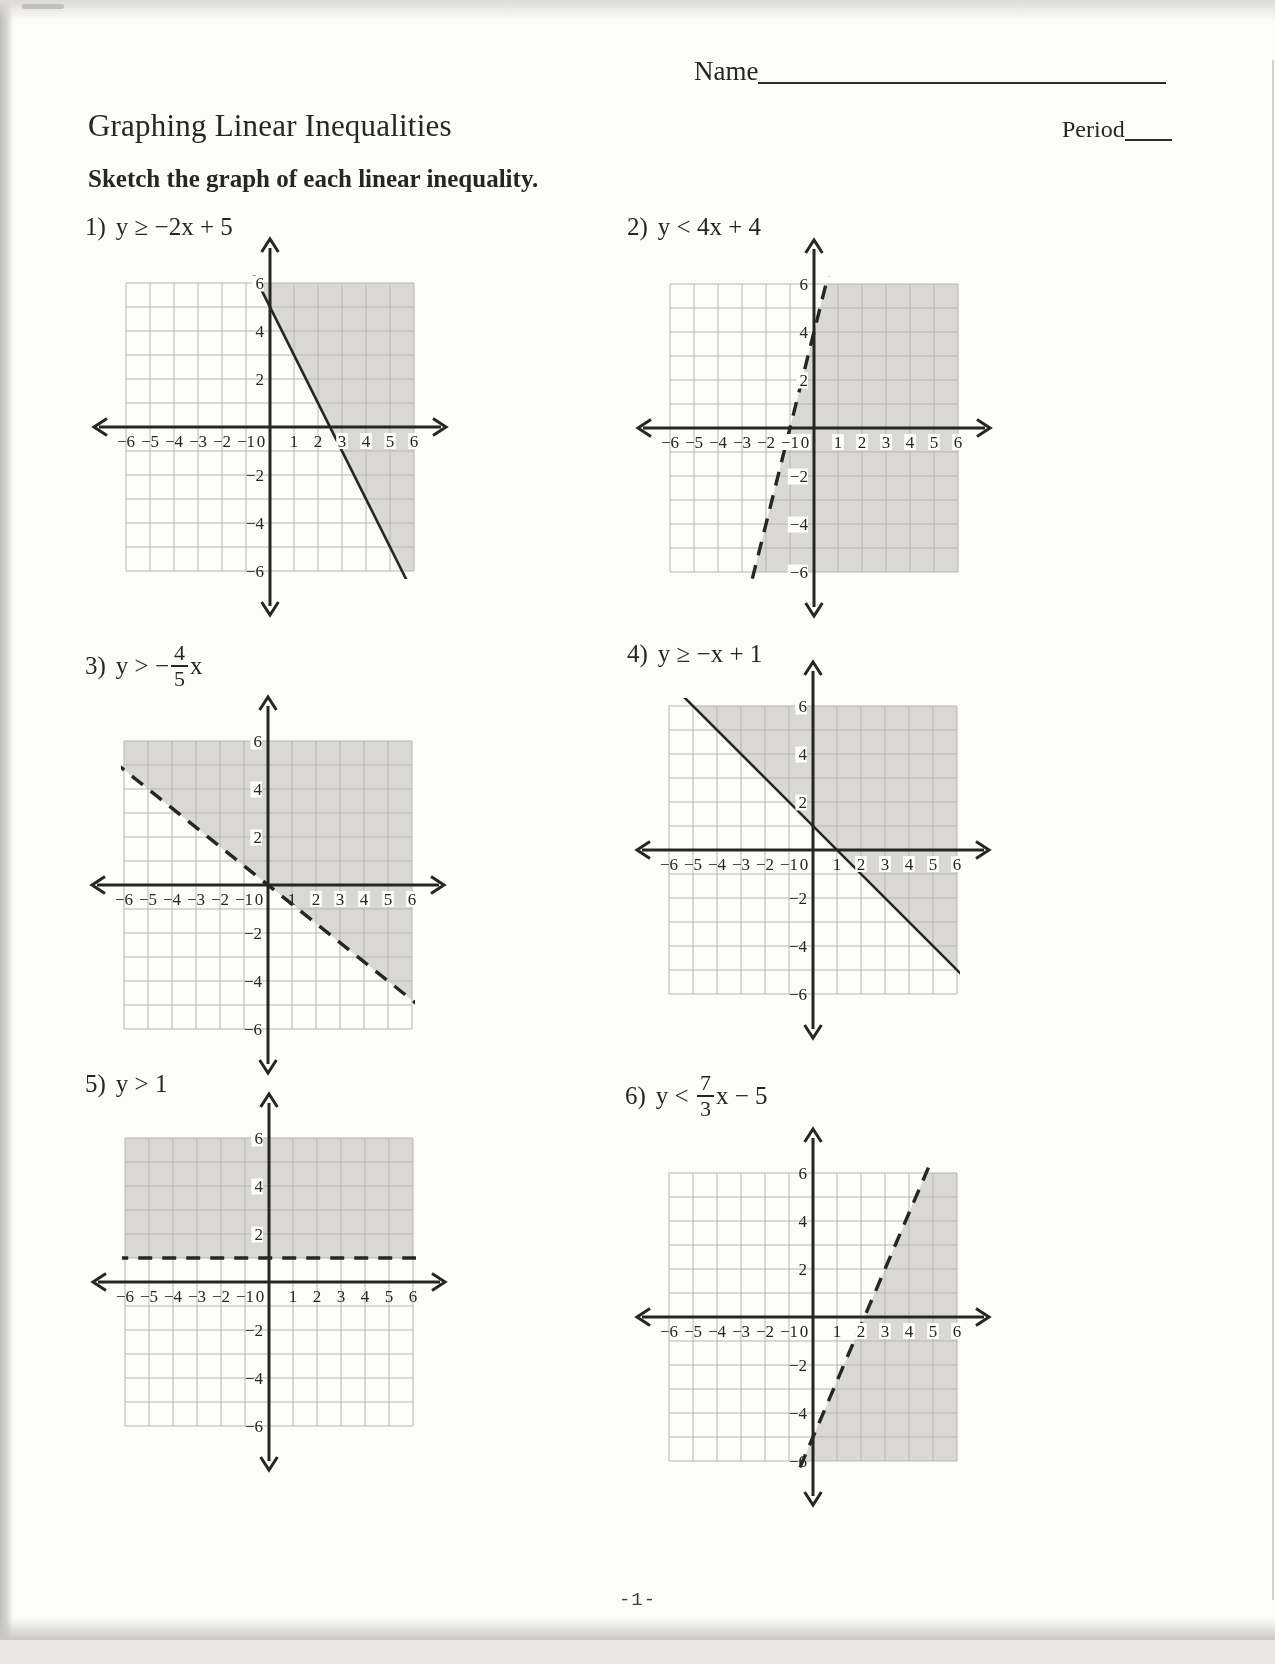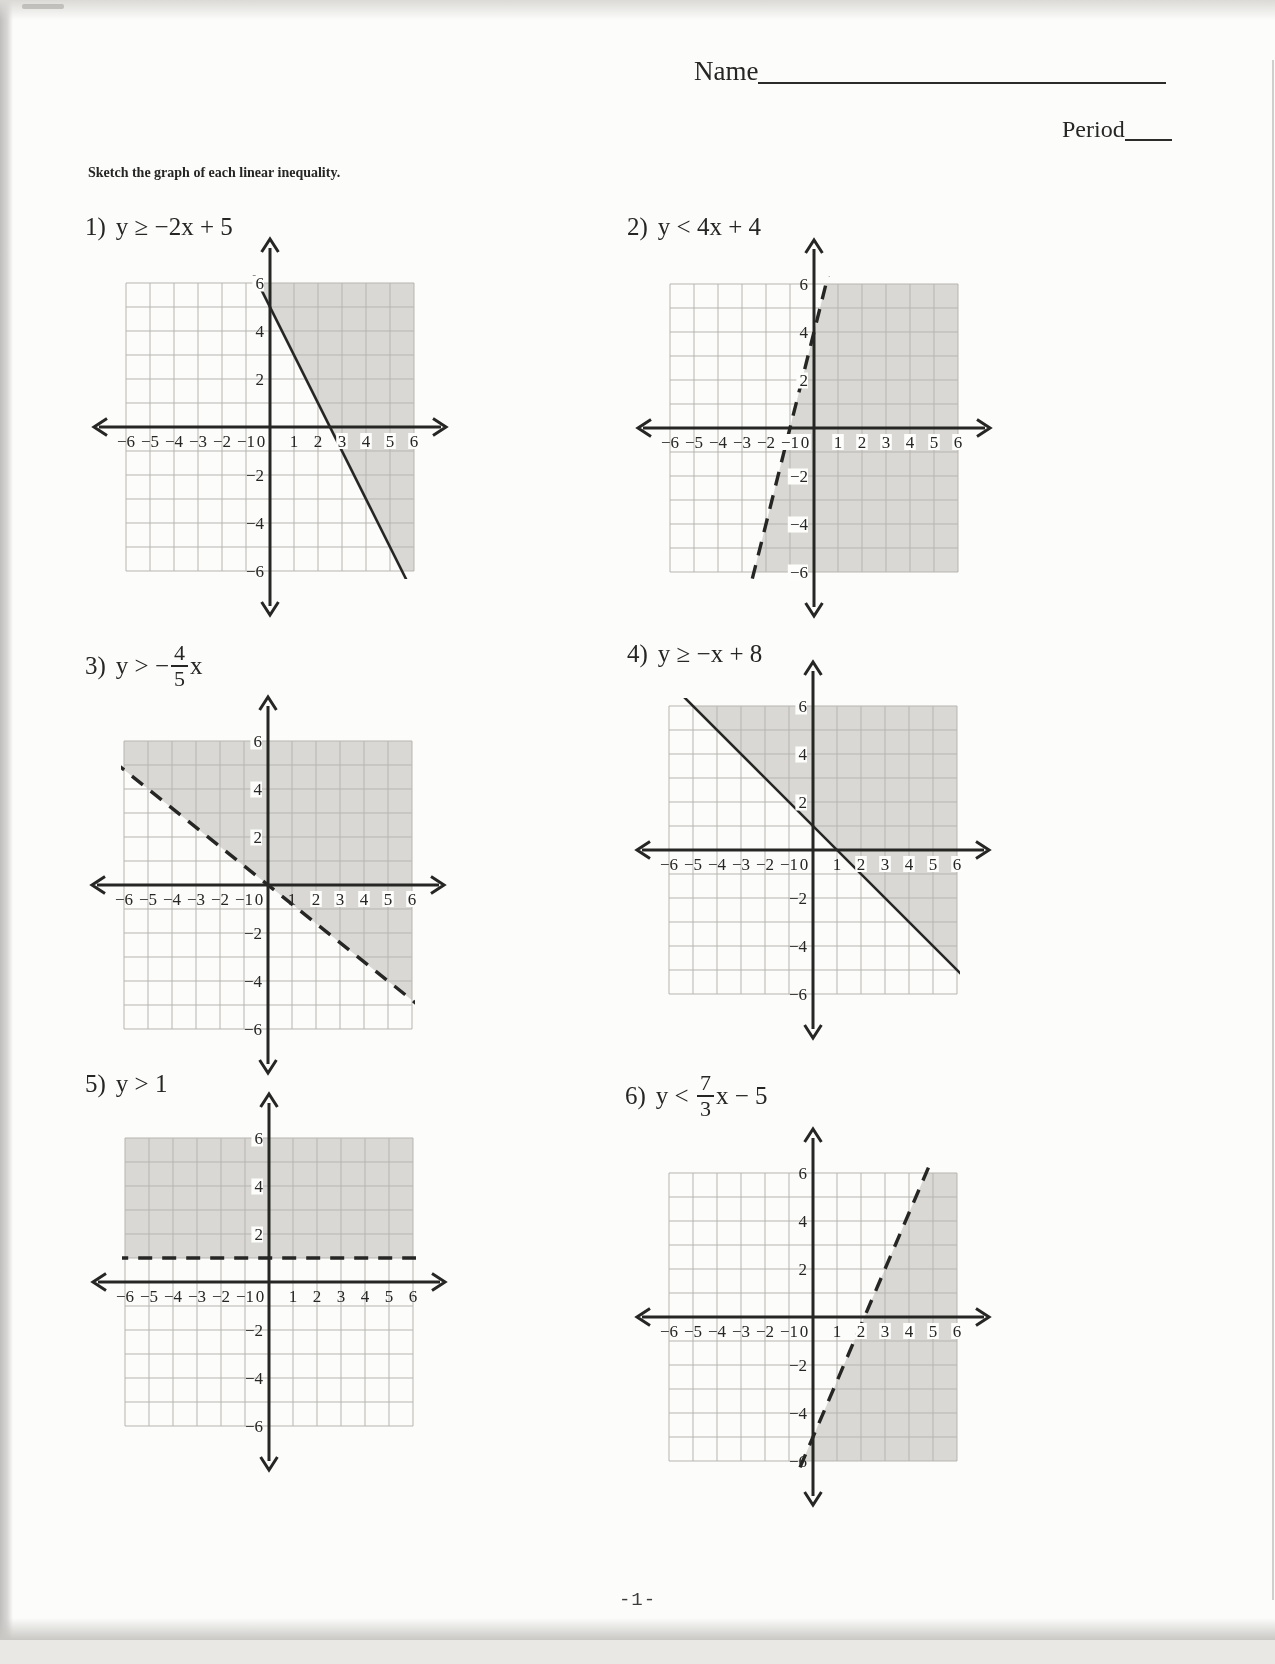--- a/index.html
+++ b/index.html
@@ -21,21 +21,21 @@
   .edge-right{position:absolute;right:1px;top:60px;bottom:40px;width:2px;background:#c8c7c4;opacity:.85;}
   .corner-mark{position:absolute;left:22px;top:4px;width:42px;height:5px;background:#a8a7a4;opacity:.6;border-radius:2px;}
 
   .abs{position:absolute;}
   .name-field{left:694px;top:56px;font-size:27px;}
   .blank-line{display:inline-block;border-bottom:2.4px solid #2b2b29;transform:translateY(4px);}
   .name-line{width:408px;}
   .title{left:88px;top:108px;font-size:31px;font-weight:normal;margin:0;letter-spacing:.2px;}
   .period-field{left:1062px;top:116px;font-size:24px;}
   .period-line{width:47px;}
-  .instructions{left:88px;top:165px;font-size:14px;font-weight:bold;}
+  .instructions{left:88px;top:165px;font-size:25px;font-weight:bold;}
 
   .eq-label{position:absolute;display:flex;align-items:center;gap:10px;font-size:25px;}
   .p-num{font-style:normal;}
   .equation{display:inline-flex;align-items:center;white-space:pre;}
   .frac{display:inline-flex;flex-direction:column;align-items:center;line-height:1.08;font-size:22px;margin:0 2px;}
   .frac .num{padding:0 3px;border-bottom:2px solid currentColor;}
   .frac .den{padding:0 3px;}
 
   svg.graph{position:absolute;overflow:visible;}
 
@@ -49,20 +49,21 @@
   <div class="edge-left"></div>
   <div class="edge-top"></div>
   <div class="edge-bottom"></div>
   <div class="edge-right"></div>
   <div class="corner-mark"></div>
 
   <div class="abs name-field">
     <span>Name</span><span class="blank-line name-line"></span>
   </div>
 
+  <h1 class="abs title">Graphing Linear Inequalities</h1>
 
   <div class="abs period-field">
     <span>Period</span><span class="blank-line period-line"></span>
   </div>
 
   <div class="abs instructions">Sketch the graph of each linear inequality.</div>
 
   <div class="problem">
     <div class="eq-label" style="left:85px;top:213px">
       <span class="p-num">1)</span>
@@ -312,21 +313,21 @@
           <text x="174" y="245.5" text-anchor="end">−2</text>
           <text x="174" y="293.5" text-anchor="end">−4</text>
           <text x="174" y="341.5" text-anchor="end">−6</text>
         </g>
       </svg>
   </div>
 
   <div class="problem">
     <div class="eq-label" style="left:627px;top:640px">
       <span class="p-num">4)</span>
-      <span class="equation">y ≥ −x + 8</span>
+      <span class="equation">y ≥ −x + 1</span>
     </div>
     <svg class="graph" style="left:633px;top:658px" width="360" height="384" viewBox="0 0 360 384">
         <defs>
           <clipPath id="gc3">
             <rect x="36" y="48" width="288" height="288"></rect>
           </clipPath>
           <clipPath id="lc3">
             <rect x="33" y="40" width="294" height="304"></rect>
           </clipPath>
         </defs>

